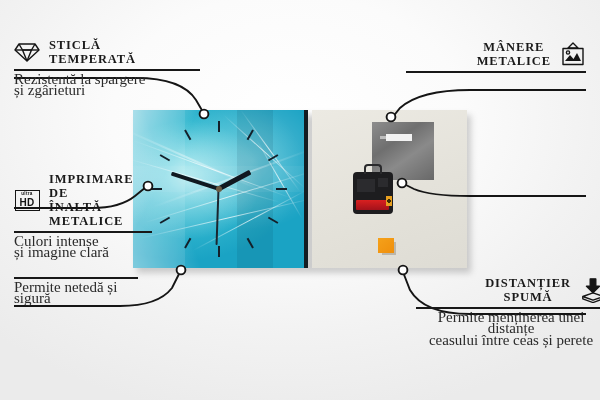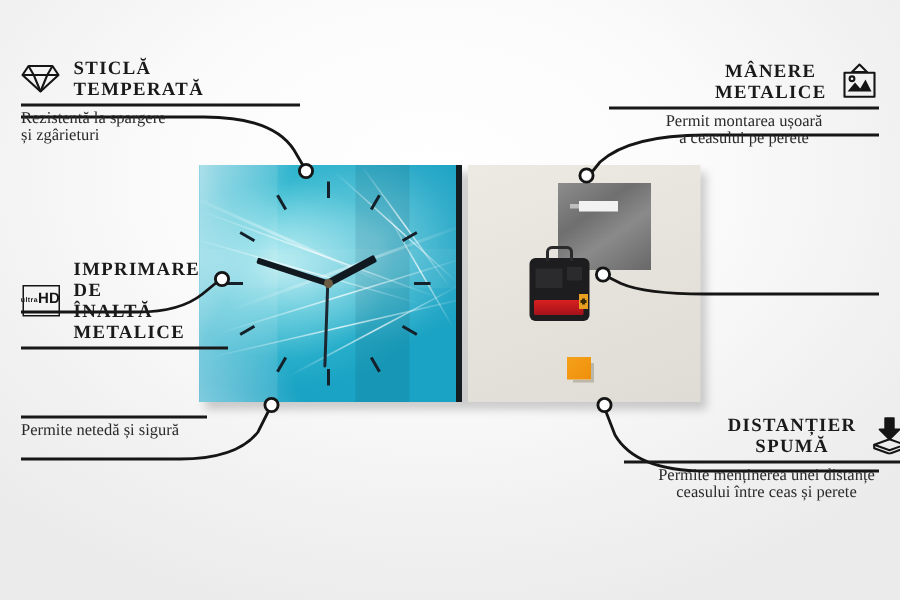--- a/index.html
+++ b/index.html
@@ -182,36 +182,36 @@
     color: #1a1a1a;
     white-space: pre-line;
   }
   .f-rule {
     height: 1.6px;
     background: #181818;
     margin-top: 3px;
   }
   .f-sub {
     font-family: "Liberation Serif", serif;
-    font-size: 11px;
+    font-size: 15px;
     line-height: 11.5px;
     color: #2a2a2a;
     margin-top: 3px;
     white-space: pre-line;
   }
   .f-icon {
     flex: 0 0 auto;
     width: 26px; height: 26px;
     display: flex; align-items: center; justify-content: center;
   }
   .f-icon svg { display: block; }
   .hd-badge {
     width: 25px; height: 21px;
     border: 1.4px solid #151515;
-    display: flex; flex-direction: row;
+    display: flex; flex-direction: column;
     align-items: center; justify-content: center;
     line-height: 1;
   }
   .hd-ultra {
     font-family: "Liberation Sans", sans-serif;
     font-size: 4.6px; font-weight: bold;
     letter-spacing: .3px; color: #151515;
   }
   .hd-hd {
     font-family: "Liberation Sans", sans-serif;
@@ -326,20 +326,22 @@
       <span class="f-icon">
         <span class="hd-badge">
           <span class="hd-ultra">ultra</span>
           <span class="hd-hd">HD</span>
         </span>
       </span>
       <span class="f-title">IMPRIMARE DE
 ÎNALTĂ METALICE</span>
     </div>
     <div class="f-rule" style="width:138px;"></div>
+    <div class="f-sub">Culori intense
+și imagine clară</div>
   </div>
 
   <div class="feature left" style="left:14px; top:274px; width:124px;">
     <div class="f-rule" style="width:124px;"></div>
     <div class="f-sub">Permite netedă și sigură</div>
   </div>
 
   <div class="feature right" style="left:406px; top:40px; width:180px;">
     <div class="f-head" style="justify-content:flex-start;">
       <span class="f-icon">
@@ -349,22 +351,20 @@
             <rect x="3" y="6.5" width="20" height="16"></rect>
             <path d="M5,19 L10,13 L13.5,17 L17,11 L21,19 Z" fill="#151515" stroke="none"></path>
             <circle cx="8" cy="10.5" r="1.6"></circle>
           </g>
         </svg>
       </span>
       <span class="f-title">MÂNERE
 METALICE</span>
     </div>
     <div class="f-rule" style="width:180px;"></div>
-    <div class="f-sub">Permit montarea ușoară
-a ceasului pe perete</div>
   </div>
 
 
   <div class="feature right" style="left:416px; top:276px; width:190px;">
     <div class="f-head" style="justify-content:flex-start;">
       <span class="f-icon">
         <svg width="28" height="26" viewBox="0 0 28 26">
           <g fill="none" stroke="#151515" stroke-width="1.5" stroke-linejoin="round">
             <path d="M11,1 h6 v8 h4 l-7,7 -7,-7 h4 Z" fill="#151515"></path>
             <path d="M14,16 L25,20 L14,24 L3,20 Z"></path>

